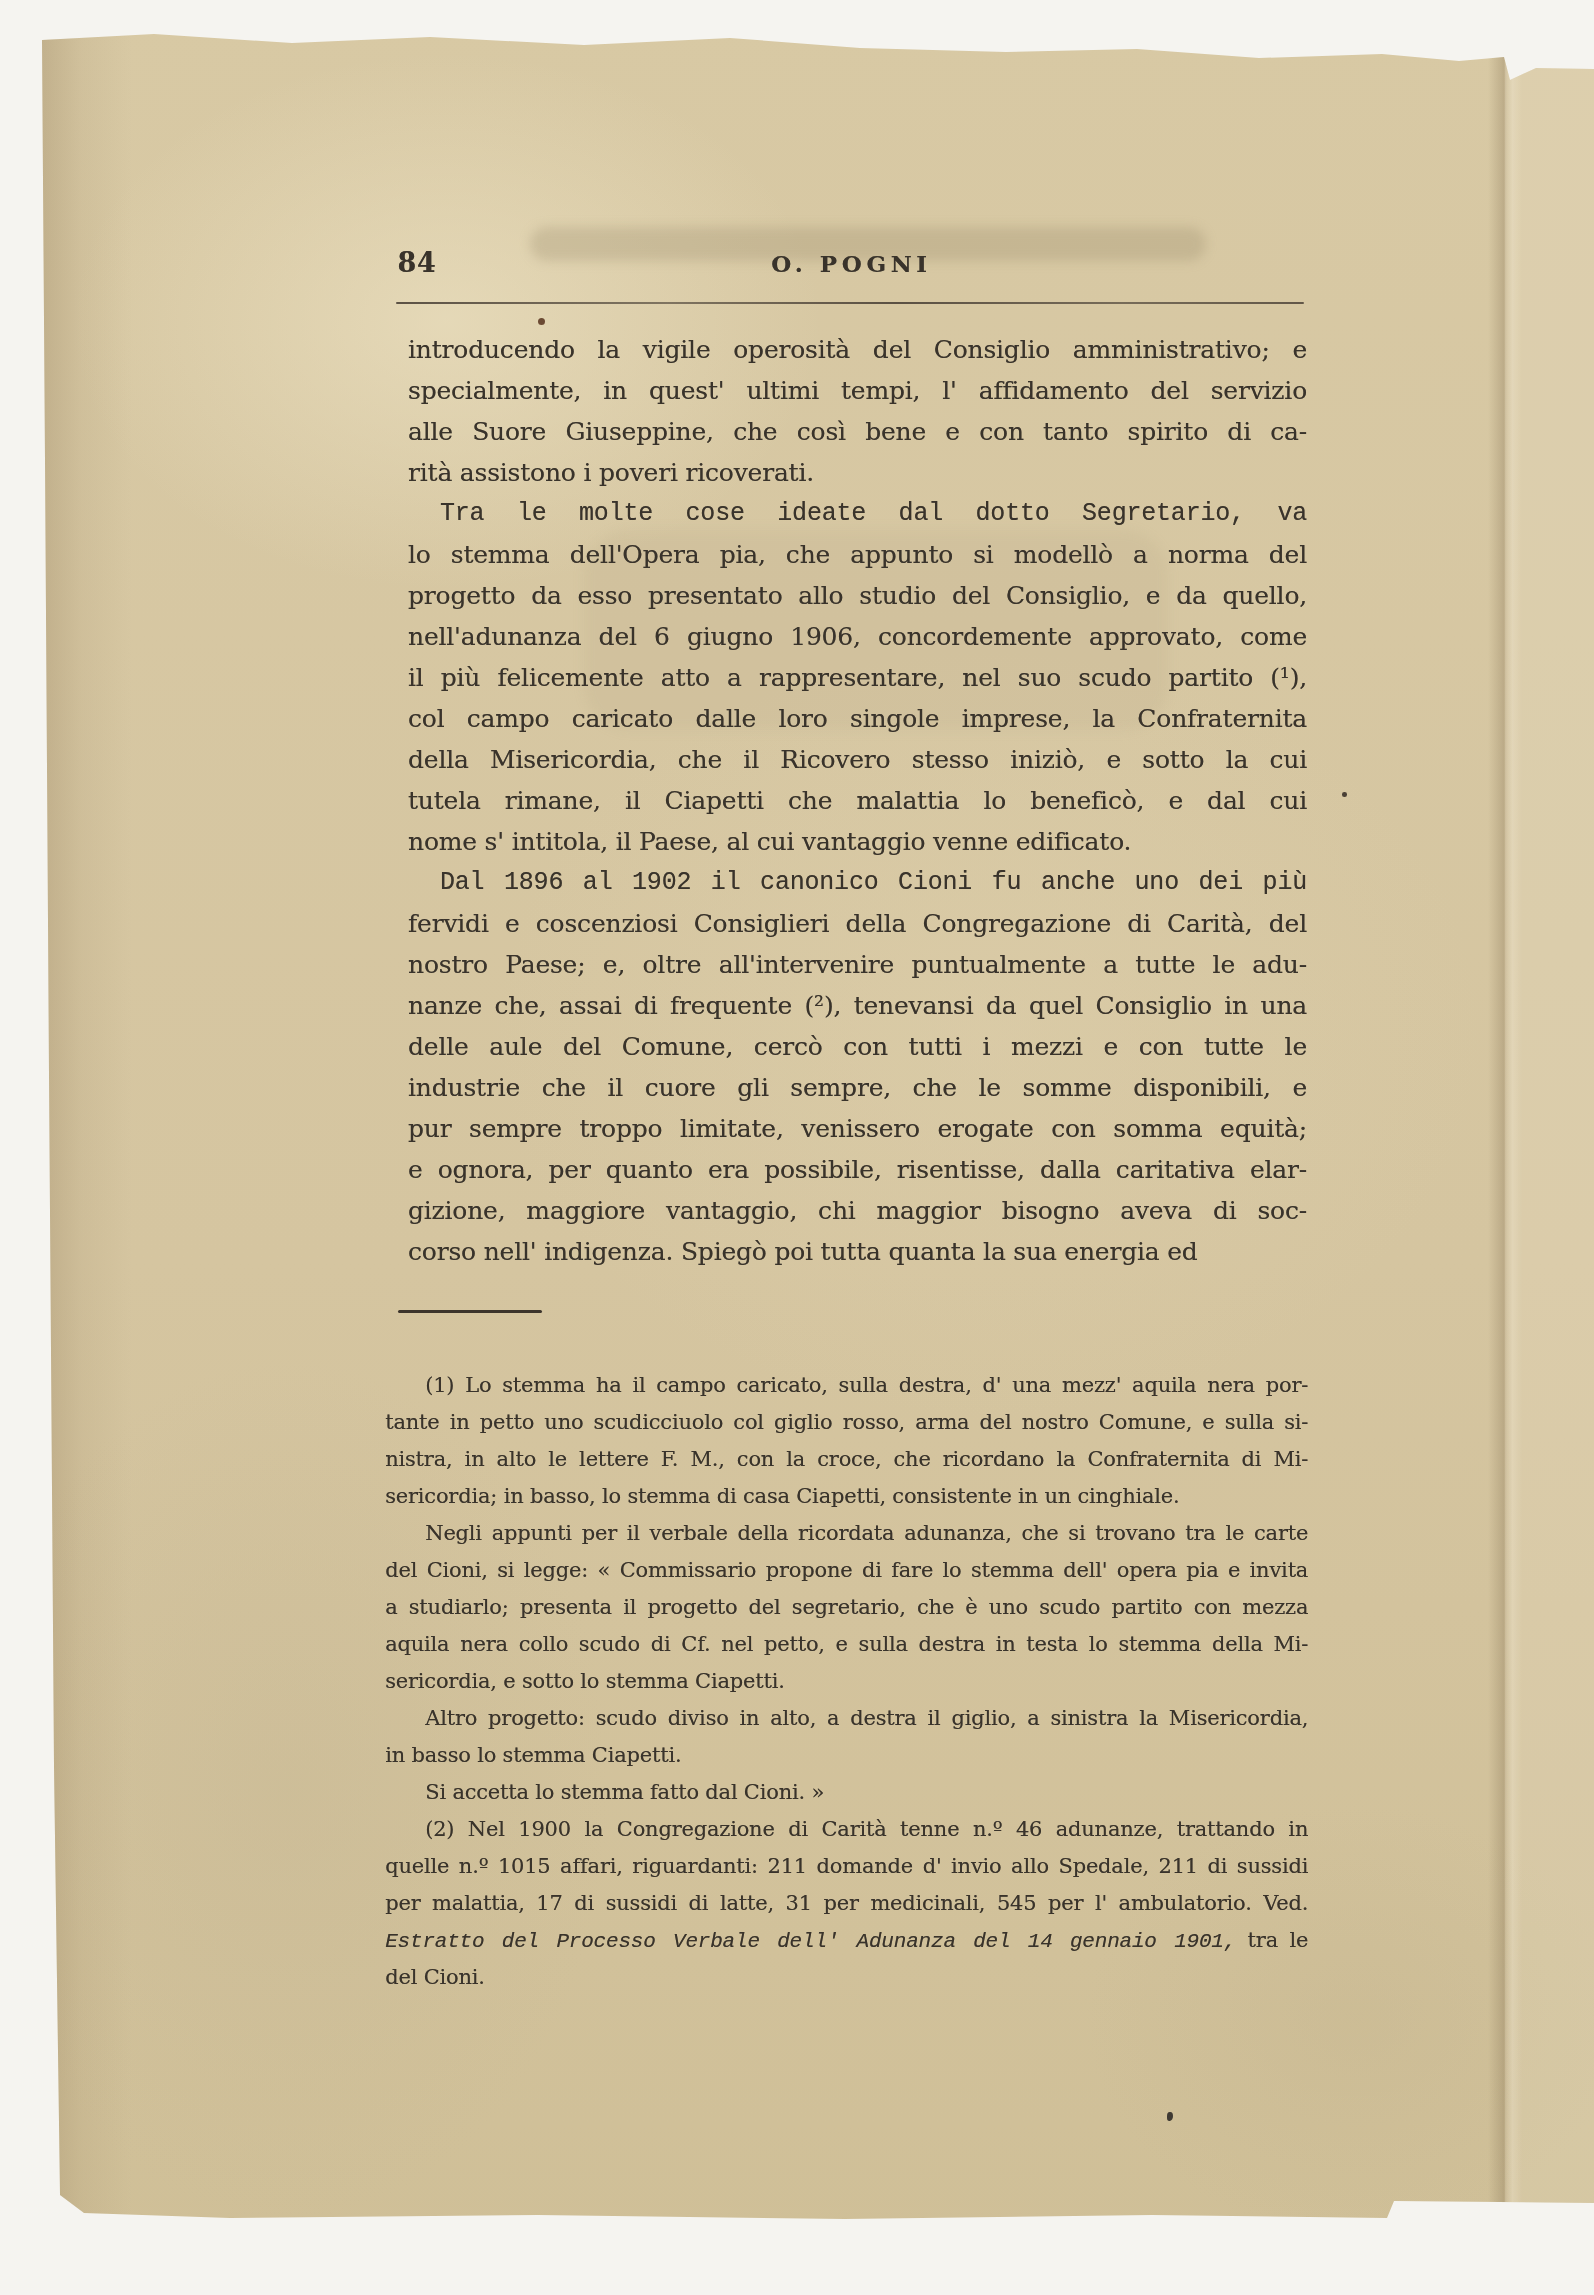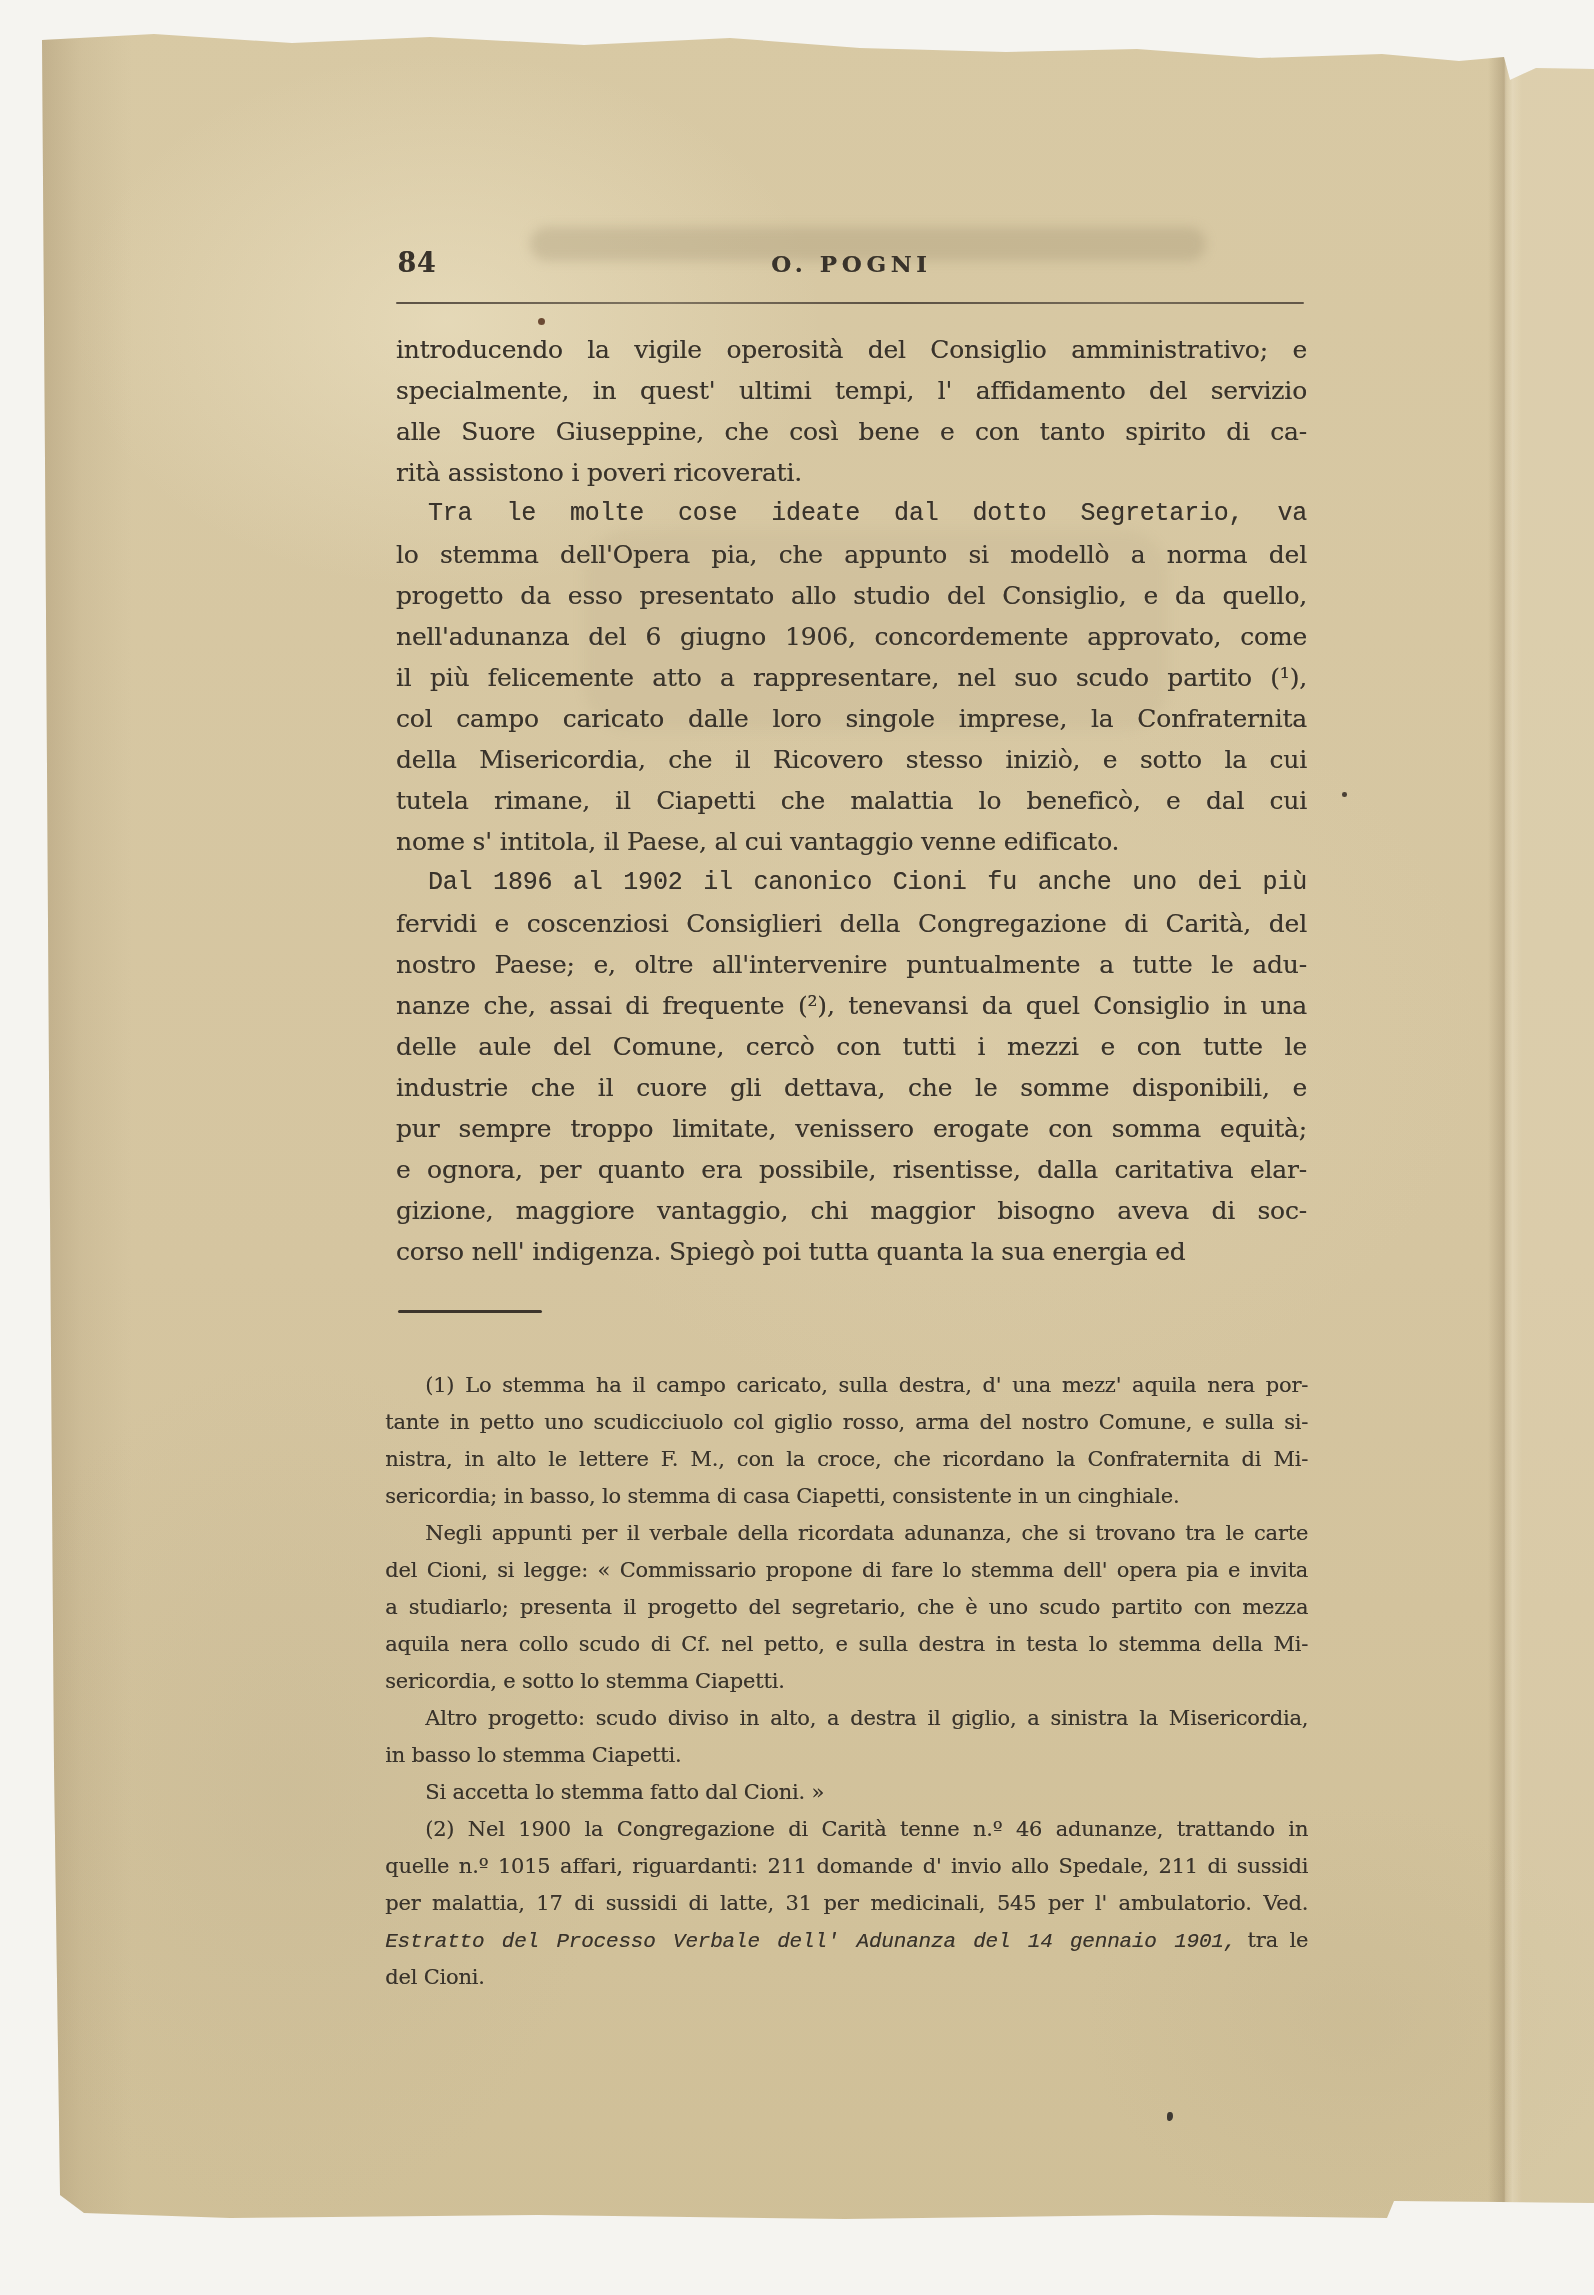--- a/index.html
+++ b/index.html
@@ -69,21 +69,21 @@
   .hrule{
     position:absolute;top:302px;left:0;width:908px;height:2.3px;
     background:linear-gradient(90deg, rgba(77,67,56,.9), rgba(77,67,56,.65) 30%, rgba(77,67,56,.9) 55%, rgba(77,67,56,.7) 80%, rgba(77,67,56,.85));
     border-radius:1.5px;
   }
 
   .body-block{position:absolute;top:329px;left:0;width:911px;}
   .bline{
     height:41px;line-height:41px;font-size:25px;letter-spacing:-0.2px;
     text-align:justify;text-align-last:justify;
-    overflow:hidden;white-space:normal;
+    overflow:hidden;white-space:normal;margin-left:12px;
   }
   .bline.endp{text-align-last:left;}
   .bline.ind{text-indent:32px;font-family:Liberation Mono, monospace;}
 
   .fnrule{
     position:absolute;top:1310px;left:1.5px;width:144px;height:3.1px;
     background:#3d352c;border-radius:1.5px;
   }
   .fn-block{position:absolute;top:1367px;left:-10.8px;width:923px;}
   .fline{
@@ -131,21 +131,21 @@
         <div class="bline">col campo caricato dalle loro singole imprese, la Confraternita</div>
         <div class="bline">della Misericordia, che il Ricovero stesso iniziò, e sotto la cui</div>
         <div class="bline">tutela rimane, il Ciapetti che malattia lo beneficò, e dal cui</div>
         <div class="bline endp">nome s' intitola, il Paese, al cui vantaggio venne edificato.</div>
 
         <div class="bline ind">Dal 1896 al 1902 il canonico Cioni fu anche uno dei più</div>
         <div class="bline">fervidi e coscenziosi Consiglieri della Congregazione di Carità, del</div>
         <div class="bline">nostro Paese; e, oltre all'intervenire puntualmente a tutte le adu-</div>
         <div class="bline">nanze che, assai di frequente (²), tenevansi da quel Consiglio in una</div>
         <div class="bline">delle aule del Comune, cercò con tutti i mezzi e con tutte le</div>
-        <div class="bline">industrie che il cuore gli dettava, che le somme disponibili, e</div>
+        <div class="bline">industrie che il cuore gli sempre, che le somme disponibili, e</div>
         <div class="bline">pur sempre troppo limitate, venissero erogate con somma equità;</div>
         <div class="bline">e ognora, per quanto era possibile, risentisse, dalla caritativa elar-</div>
         <div class="bline">gizione, maggiore vantaggio, chi maggior bisogno aveva di soc-</div>
         <div class="bline endp">corso nell' indigenza. Spiegò poi tutta quanta la sua energia ed</div>
       </div>
 
       <div class="fnrule"></div>
 
       <div class="fn-block">
         <div class="fline ind">(1) Lo stemma ha il campo caricato, sulla destra, d' una mezz' aquila nera por-</div>

